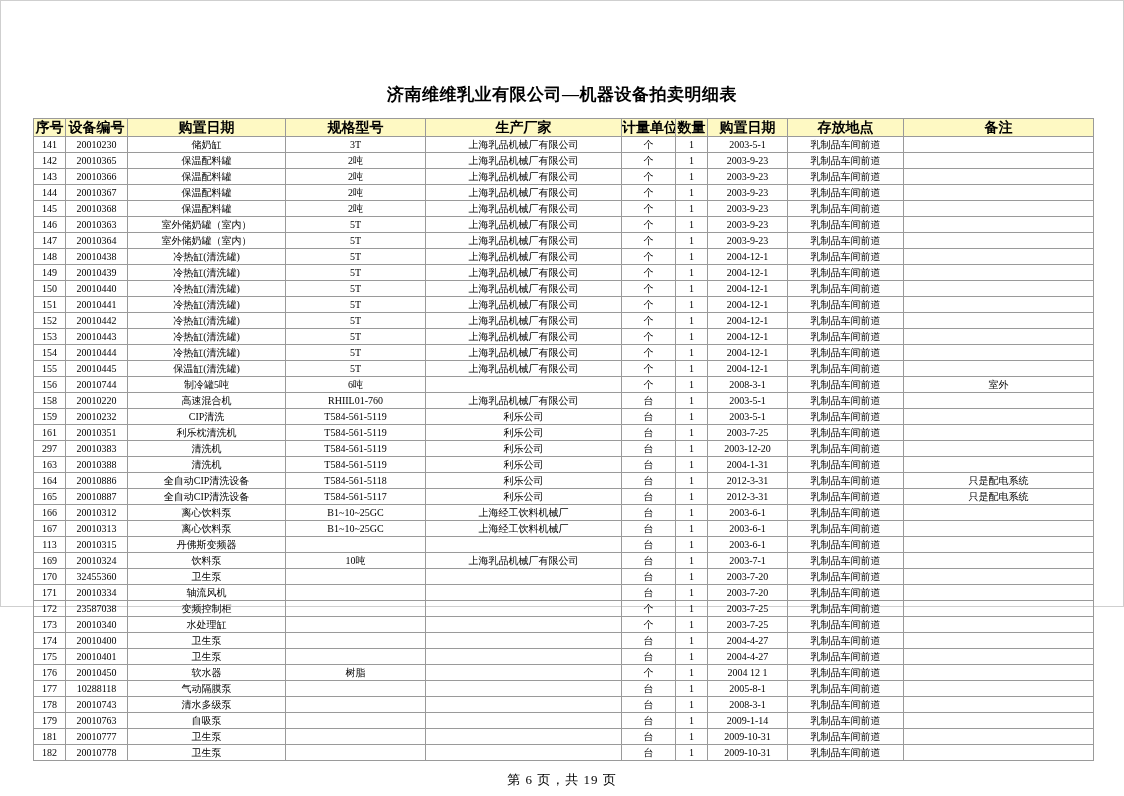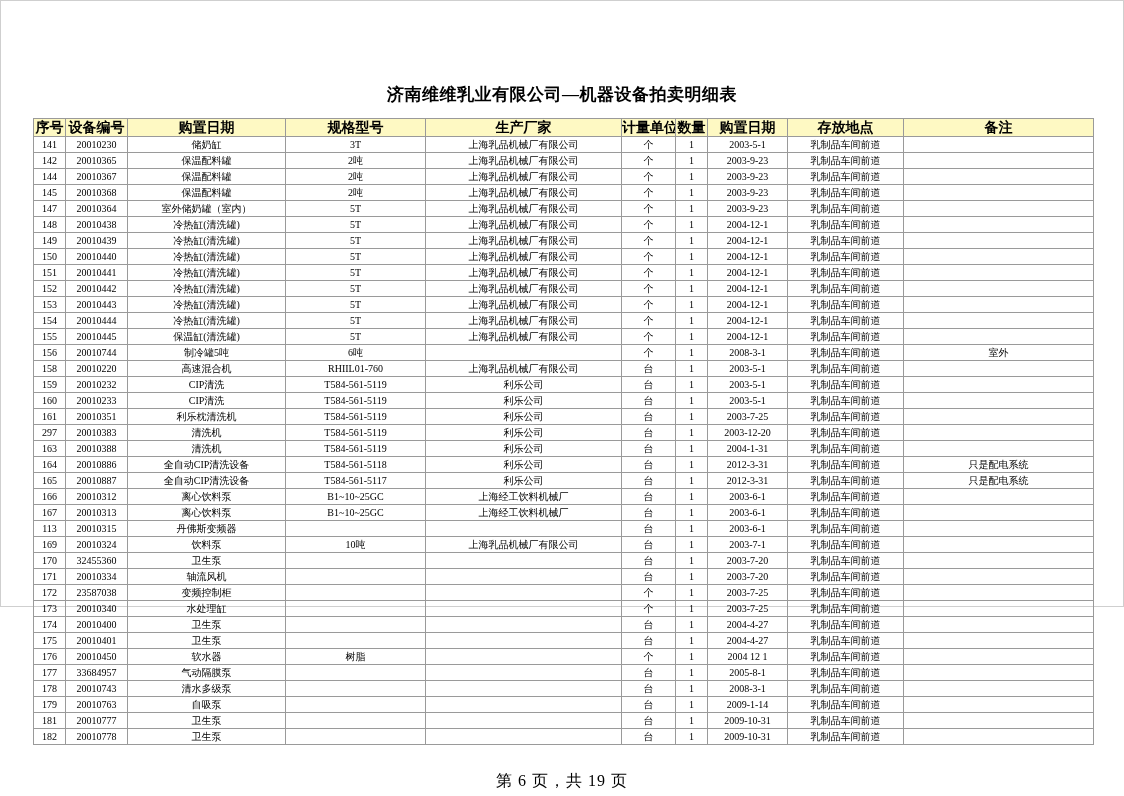--- a/index.html
+++ b/index.html
@@ -67,21 +67,21 @@
   col.c6 { width: 32px; }
   col.c7 { width: 80px; }
   col.c8 { width: 116px; }
   col.c9 { width: 190px; }
   .footer {
     position: absolute;
     left: 0;
     right: 0;
     top: 770px;
     text-align: center;
-    font-size: 16px;
+    font-size: 13px;
     font-family: "Liberation Serif", serif;
     letter-spacing: 1px;
   }
 </style>
 </head>
 <body>
 
 <div class="page">
 
   <div class="doc-title">济南维维乳业有限公司—机器设备拍卖明细表</div>
@@ -133,36 +133,60 @@
             <td>保温配料罐</td>
             <td>2吨</td>
             <td>上海乳品机械厂有限公司</td>
             <td>个</td>
             <td>1</td>
             <td>2003-9-23</td>
             <td>乳制品车间前道</td>
             <td></td>
           </tr>
           <tr>
+            <td>143</td>
+            <td>20010366</td>
+            <td>保温配料罐</td>
+            <td>2吨</td>
+            <td>上海乳品机械厂有限公司</td>
+            <td>个</td>
+            <td>1</td>
+            <td>2003-9-23</td>
+            <td>乳制品车间前道</td>
+            <td></td>
+          </tr>
+          <tr>
             <td>144</td>
             <td>20010367</td>
             <td>保温配料罐</td>
             <td>2吨</td>
             <td>上海乳品机械厂有限公司</td>
             <td>个</td>
             <td>1</td>
             <td>2003-9-23</td>
             <td>乳制品车间前道</td>
             <td></td>
           </tr>
           <tr>
             <td>145</td>
             <td>20010368</td>
             <td>保温配料罐</td>
             <td>2吨</td>
+            <td>上海乳品机械厂有限公司</td>
+            <td>个</td>
+            <td>1</td>
+            <td>2003-9-23</td>
+            <td>乳制品车间前道</td>
+            <td></td>
+          </tr>
+          <tr>
+            <td>146</td>
+            <td>20010363</td>
+            <td>室外储奶罐（室内）</td>
+            <td>5T</td>
             <td>上海乳品机械厂有限公司</td>
             <td>个</td>
             <td>1</td>
             <td>2003-9-23</td>
             <td>乳制品车间前道</td>
             <td></td>
           </tr>
           <tr>
             <td>147</td>
             <td>20010364</td>
@@ -301,32 +325,20 @@
             <td>CIP清洗</td>
             <td>T584-561-5119</td>
             <td>利乐公司</td>
             <td>台</td>
             <td>1</td>
             <td>2003-5-1</td>
             <td>乳制品车间前道</td>
             <td></td>
           </tr>
           <tr>
-            <td>160</td>
-            <td>20010233</td>
-            <td>CIP清洗</td>
-            <td>T584-561-5119</td>
-            <td>利乐公司</td>
-            <td>台</td>
-            <td>1</td>
-            <td>2003-5-1</td>
-            <td>乳制品车间前道</td>
-            <td></td>
-          </tr>
-          <tr>
             <td>161</td>
             <td>20010351</td>
             <td>利乐枕清洗机</td>
             <td>T584-561-5119</td>
             <td>利乐公司</td>
             <td>台</td>
             <td>1</td>
             <td>2003-7-25</td>
             <td>乳制品车间前道</td>
             <td></td>
@@ -506,21 +518,21 @@
             <td>树脂</td>
             <td></td>
             <td>个</td>
             <td>1</td>
             <td>2004 12 1</td>
             <td>乳制品车间前道</td>
             <td></td>
           </tr>
           <tr>
             <td>177</td>
-            <td>33684957</td>
+            <td>10288118</td>
             <td>气动隔膜泵</td>
             <td></td>
             <td></td>
             <td>台</td>
             <td>1</td>
             <td>2005-8-1</td>
             <td>乳制品车间前道</td>
             <td></td>
           </tr>
           <tr>

